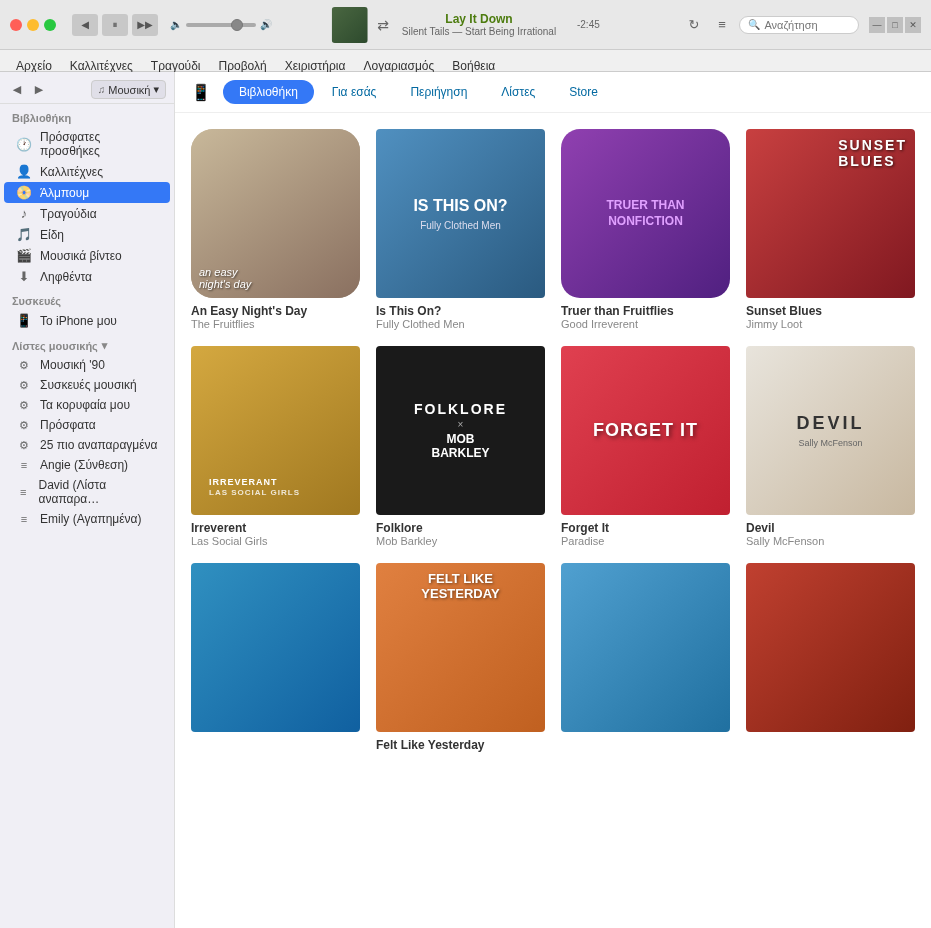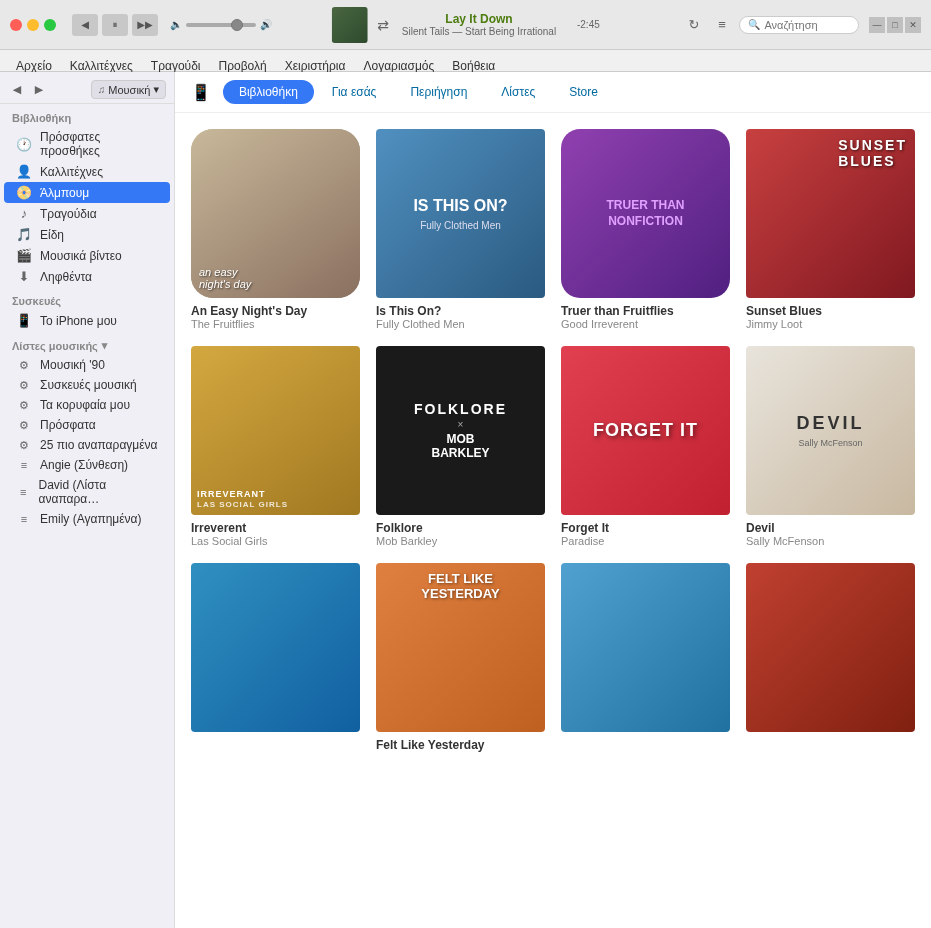--- a/index.html
+++ b/index.html
@@ -554,21 +554,21 @@
           <div style="width:100%;height:100%;background:linear-gradient(135deg,#c84040,#801820);display:flex;align-items:flex-start;justify-content:flex-end;padding:8px;">
             <div style="font-size:14px;font-weight:900;color:#fff;letter-spacing:2px;text-shadow:1px 1px 3px rgba(0,0,0,0.7);">SUNSET<br>BLUES</div>
           </div>
         </div>
         <div class="album-name">Sunset Blues</div>
         <div class="album-artist">Jimmy Loot</div>
       </div>
 
       <div class="album-card">
         <div class="album-cover">
-          <div style="width:100%;height:100%;background:linear-gradient(145deg,#d4a840,#a07820);display:flex;align-items:flex-end;padding:6px;">
+          <div style="width:100%;height:100%;background:linear-gradient(145deg,#d4a840,#a07820);display:flex;align-items:flex-end;padding:18px;">
             <div style="font-size:9px;font-weight:700;color:#fff;text-transform:uppercase;letter-spacing:1px;">IRREVERANT<br><span style="font-size:8px;opacity:0.8;">LAS SOCIAL GIRLS</span></div>
           </div>
         </div>
         <div class="album-name">Irreverent</div>
         <div class="album-artist">Las Social Girls</div>
       </div>
 
       <div class="album-card">
         <div class="album-cover">
           <div style="width:100%;height:100%;background:#1a1a1a;display:flex;align-items:center;justify-content:center;flex-direction:column;gap:2px;">

